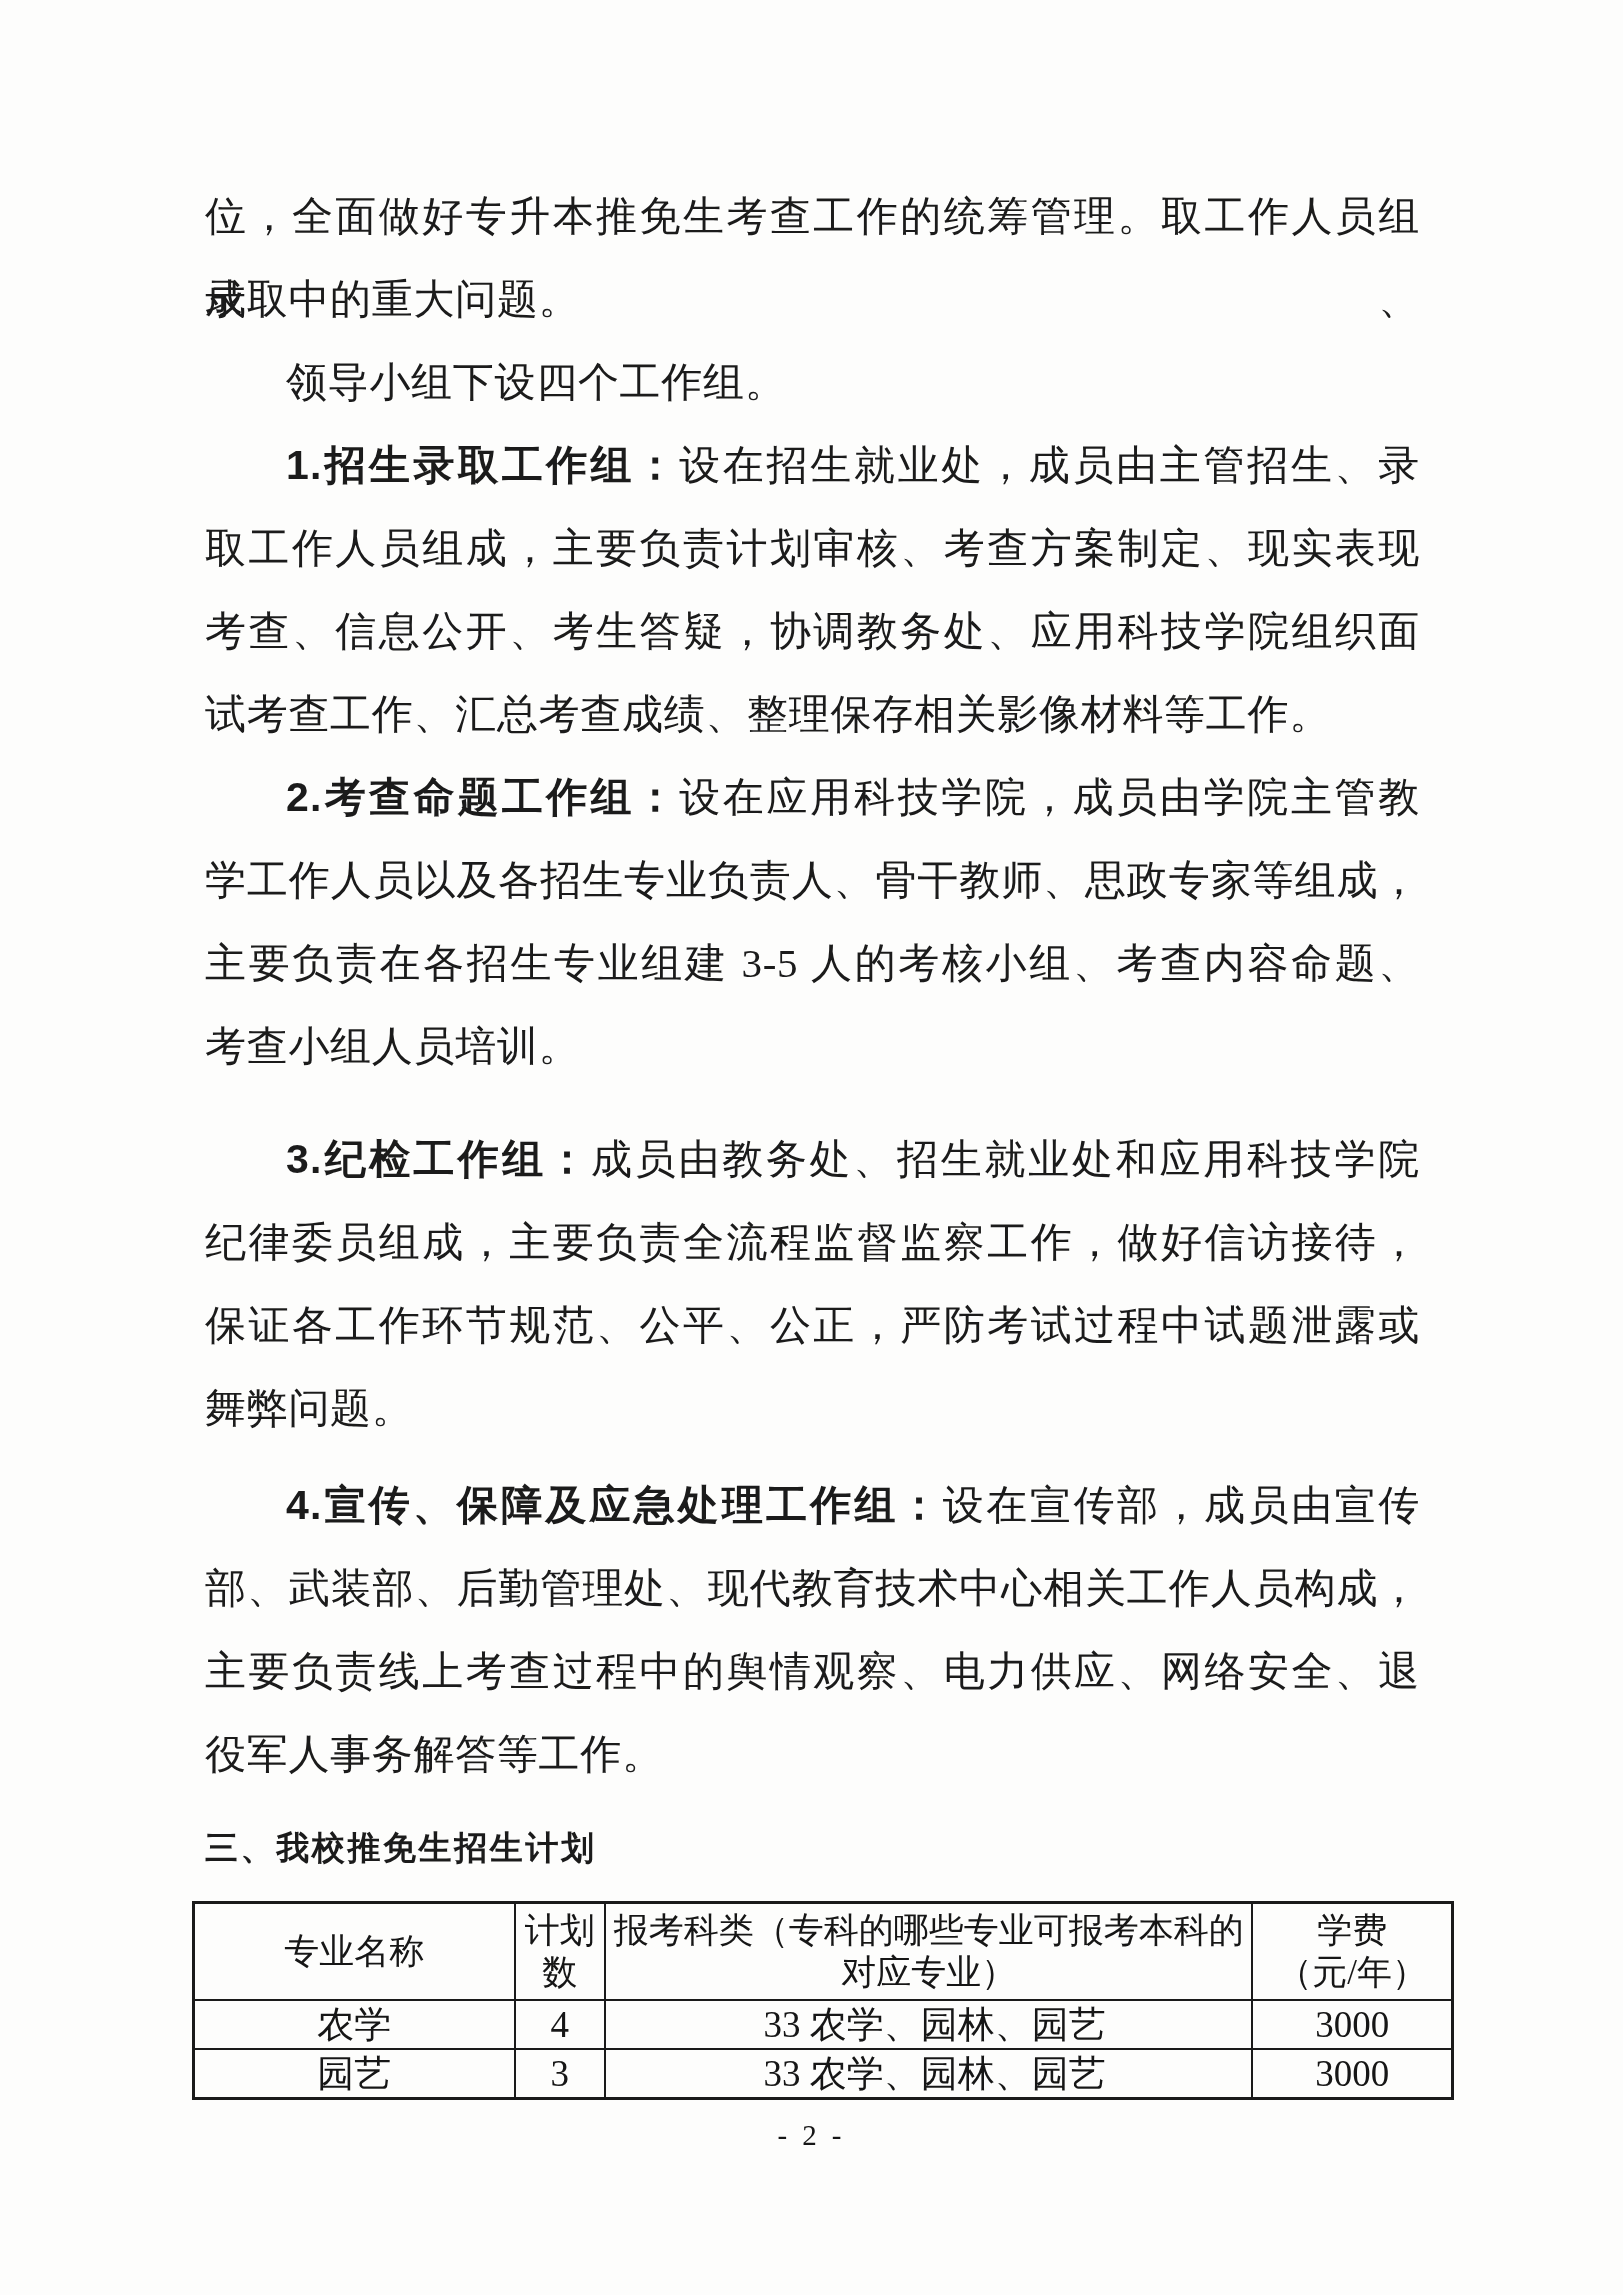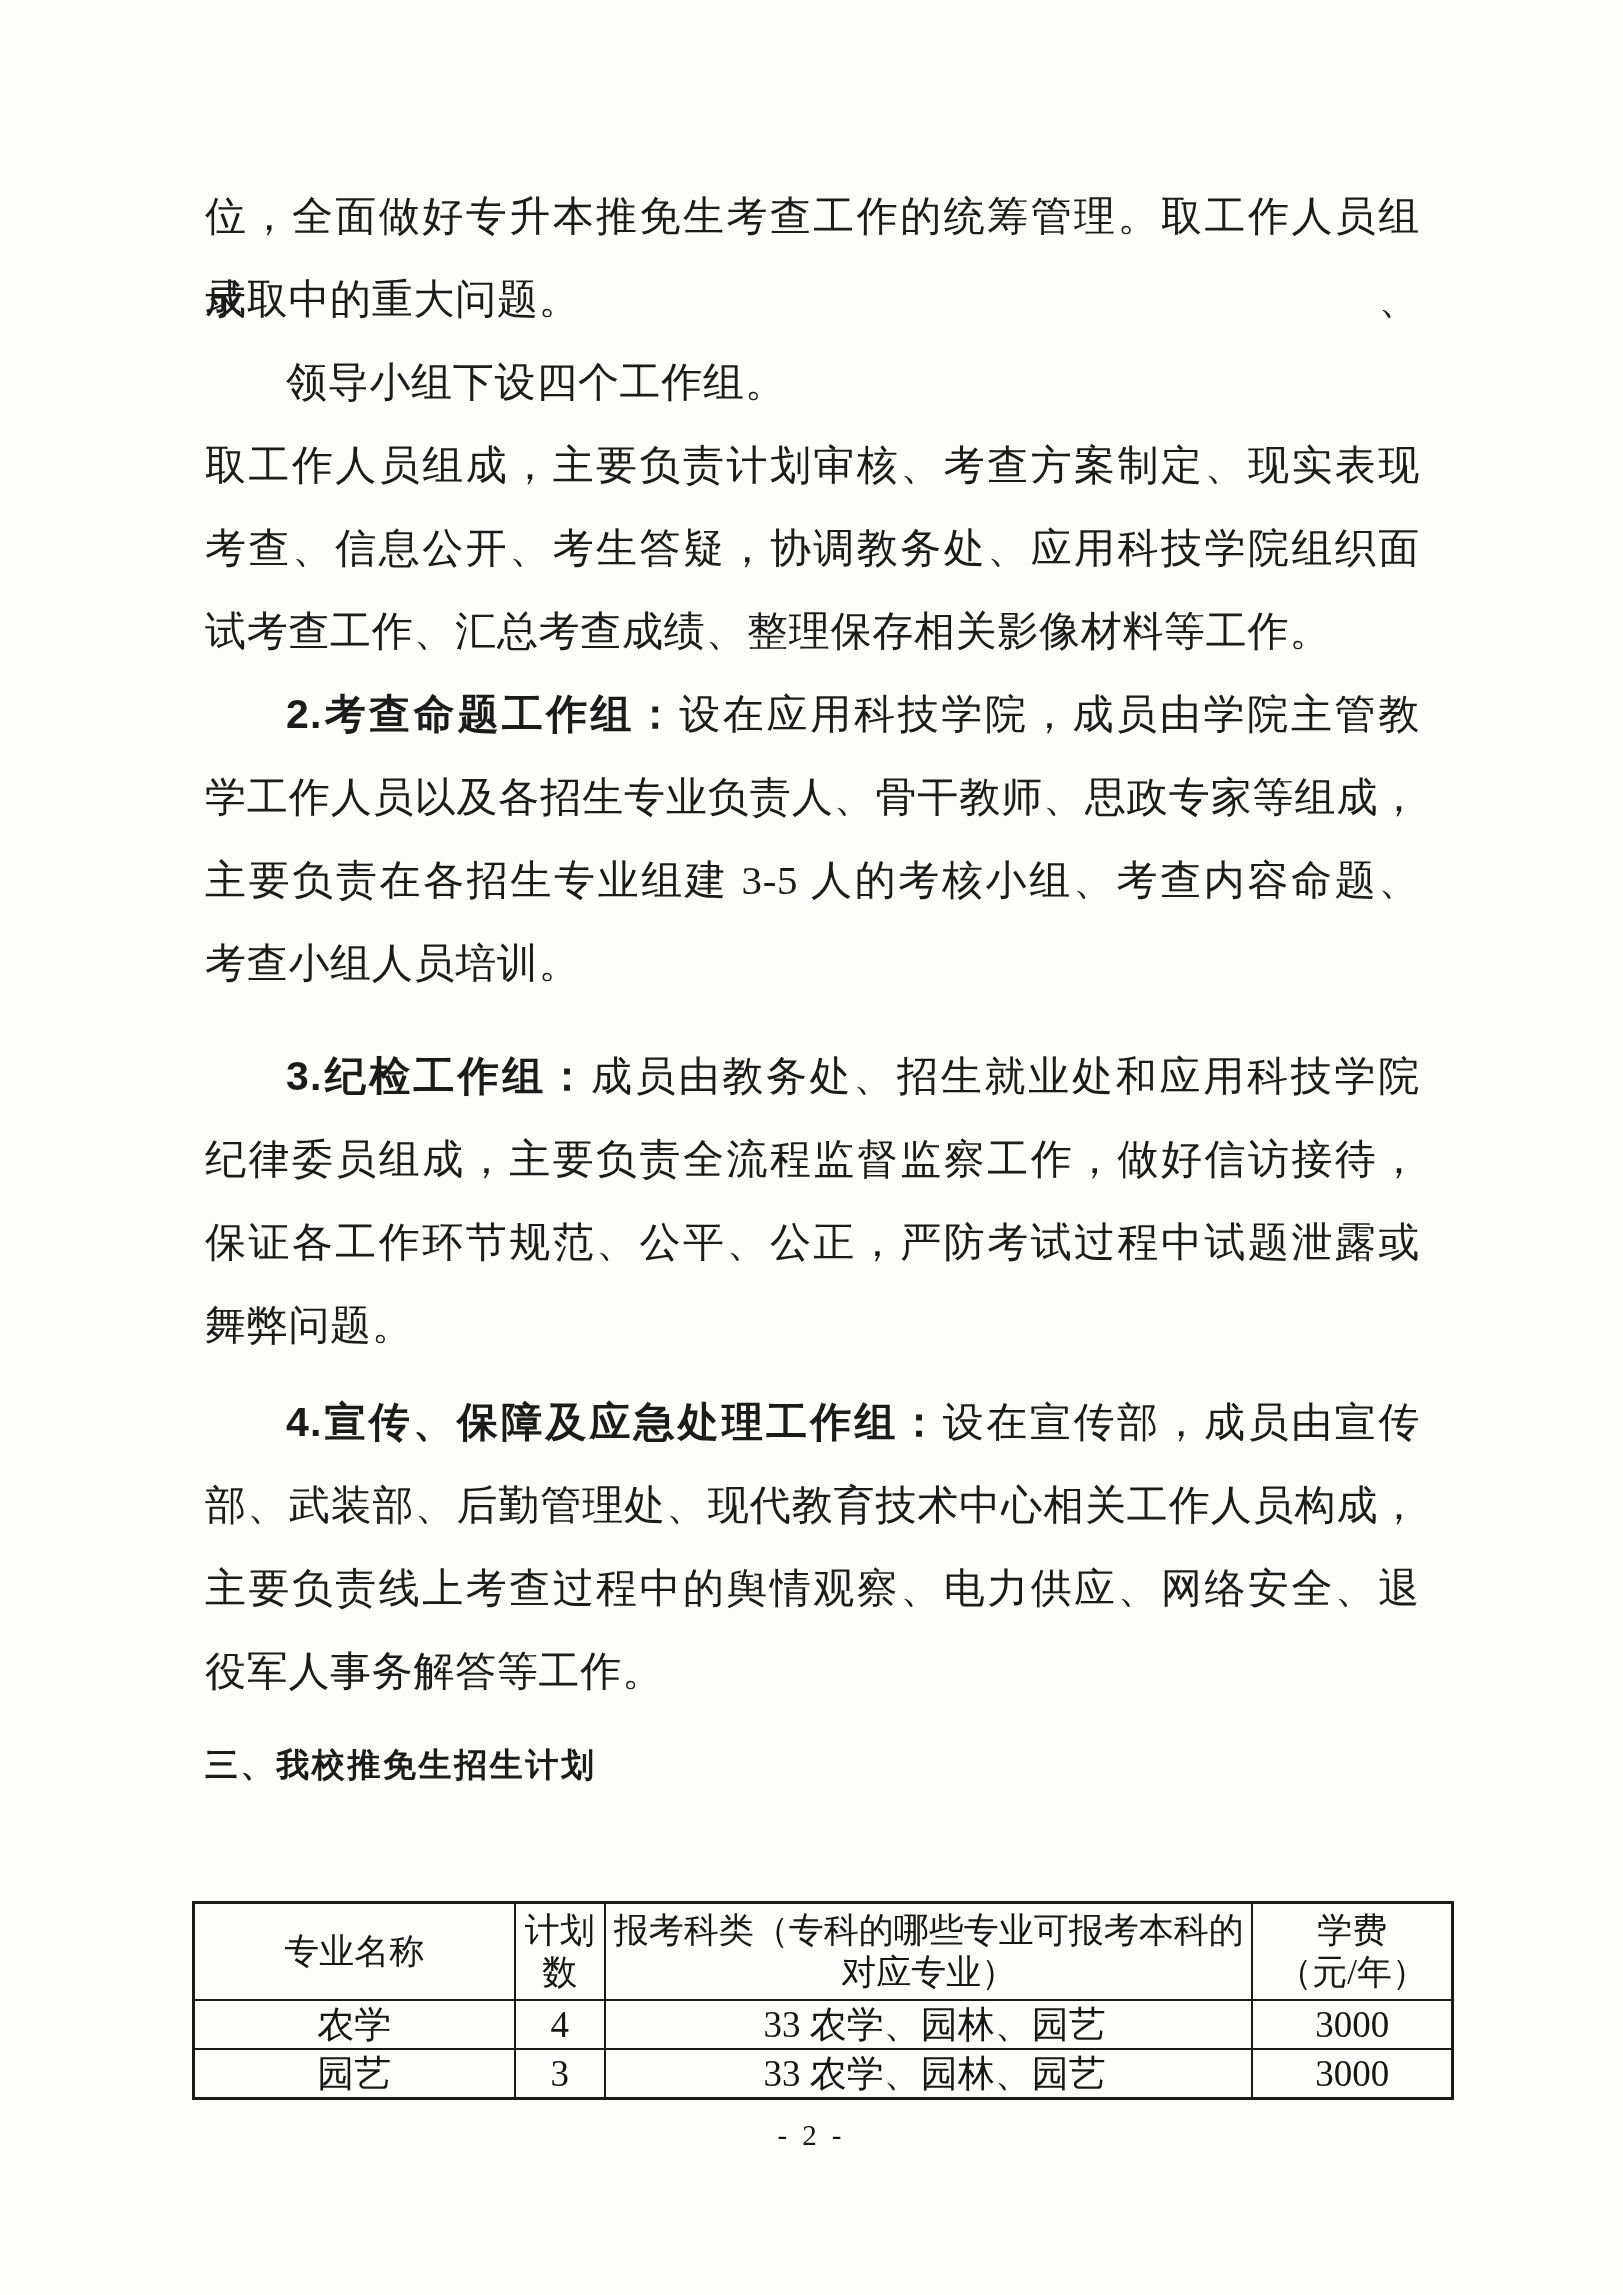--- a/index.html
+++ b/index.html
@@ -101,20 +101,21 @@
 
 <div class="page">
 
   <div class="textblock">
 
     <div class="line j">位，全面做好专升本推免生考查工作的统筹管理。取工作人员组成、</div>
     <div class="line l">录取中的重大问题。</div>
 
     <div class="line l ind">领导小组下设四个工作组。</div>
 
+    <div class="line j ind"><span class="lead">1.招生录取工作组：</span><span>设在招生就业处，成员由主管招生、录</span></div>
     <div class="line j">取工作人员组成，主要负责计划审核、考查方案制定、现实表现</div>
     <div class="line j">考查、信息公开、考生答疑，协调教务处、应用科技学院组织面</div>
     <div class="line l">试考查工作、汇总考查成绩、整理保存相关影像材料等工作。</div>
 
     <div class="line j ind"><span class="lead">2.考查命题工作组：</span><span>设在应用科技学院，成员由学院主管教</span></div>
     <div class="line j">学工作人员以及各招生专业负责人、骨干教师、思政专家等组成，</div>
     <div class="line j">主要负责在各招生专业组建 3-5 人的考核小组、考查内容命题、</div>
     <div class="line l">考查小组人员培训。</div>
 
     <div class="line j ind sp-before-g3"><span class="lead">3.纪检工作组：</span><span>成员由教务处、招生就业处和应用科技学院</span></div>

